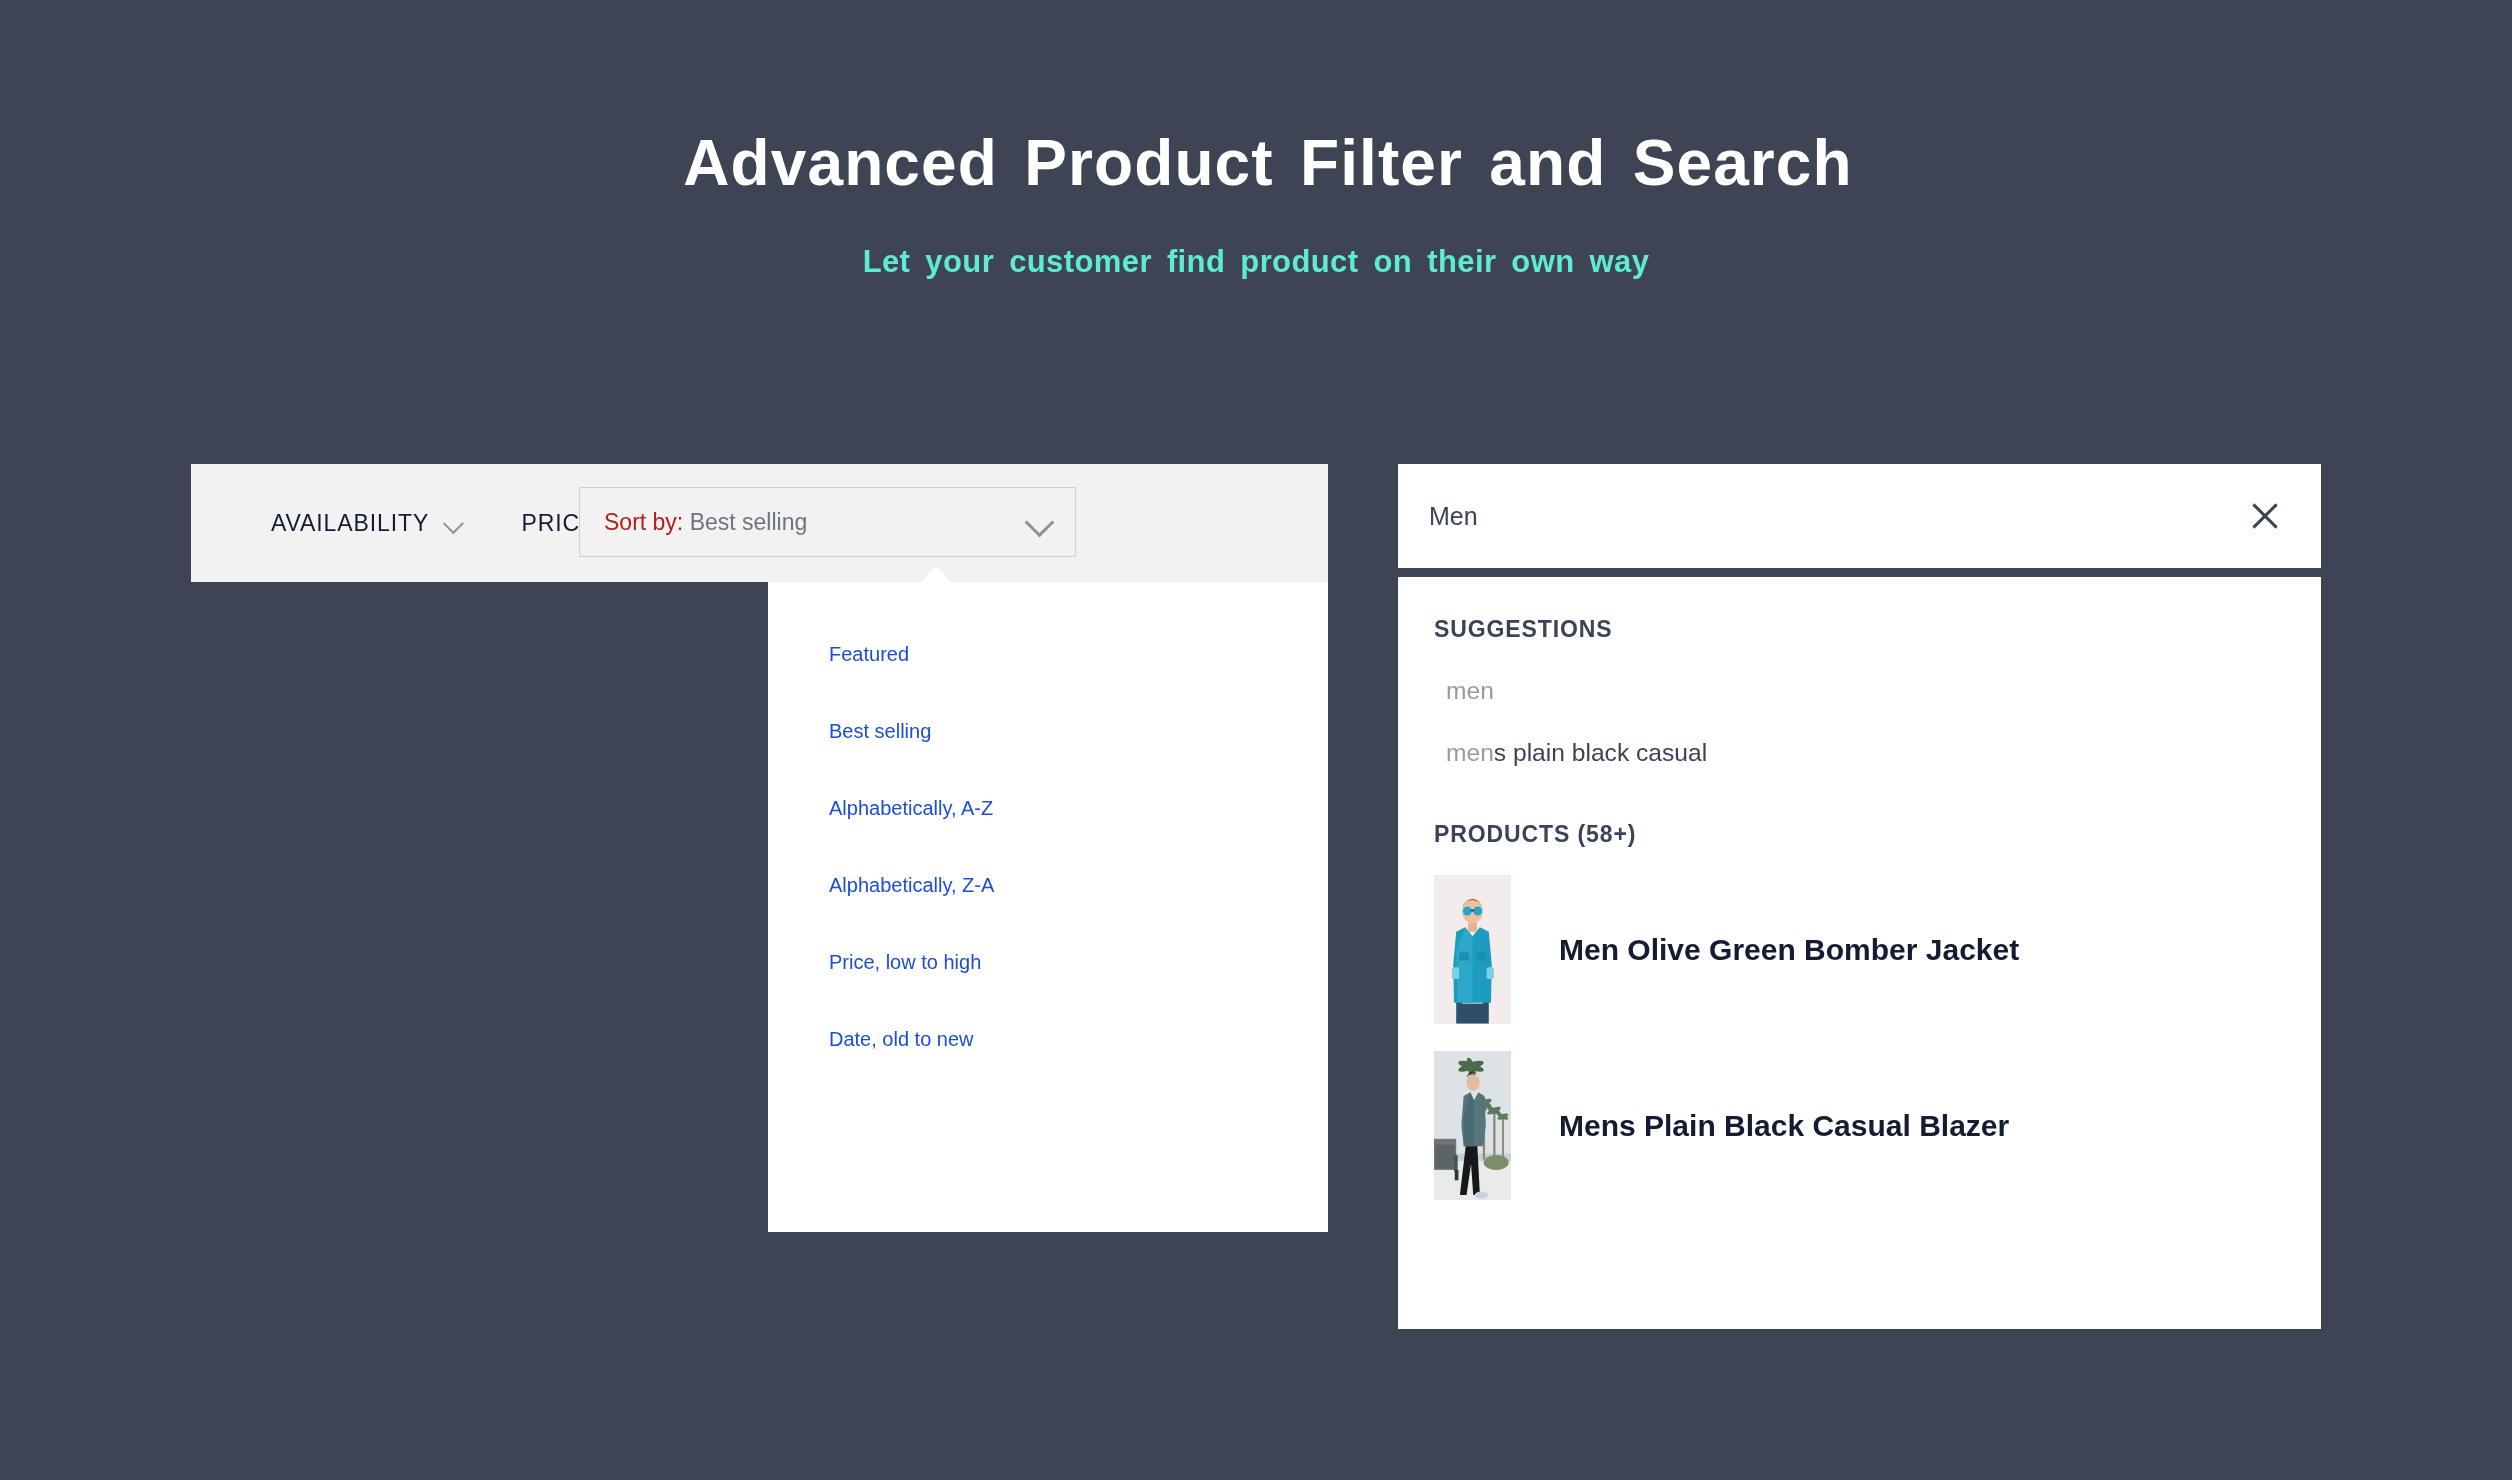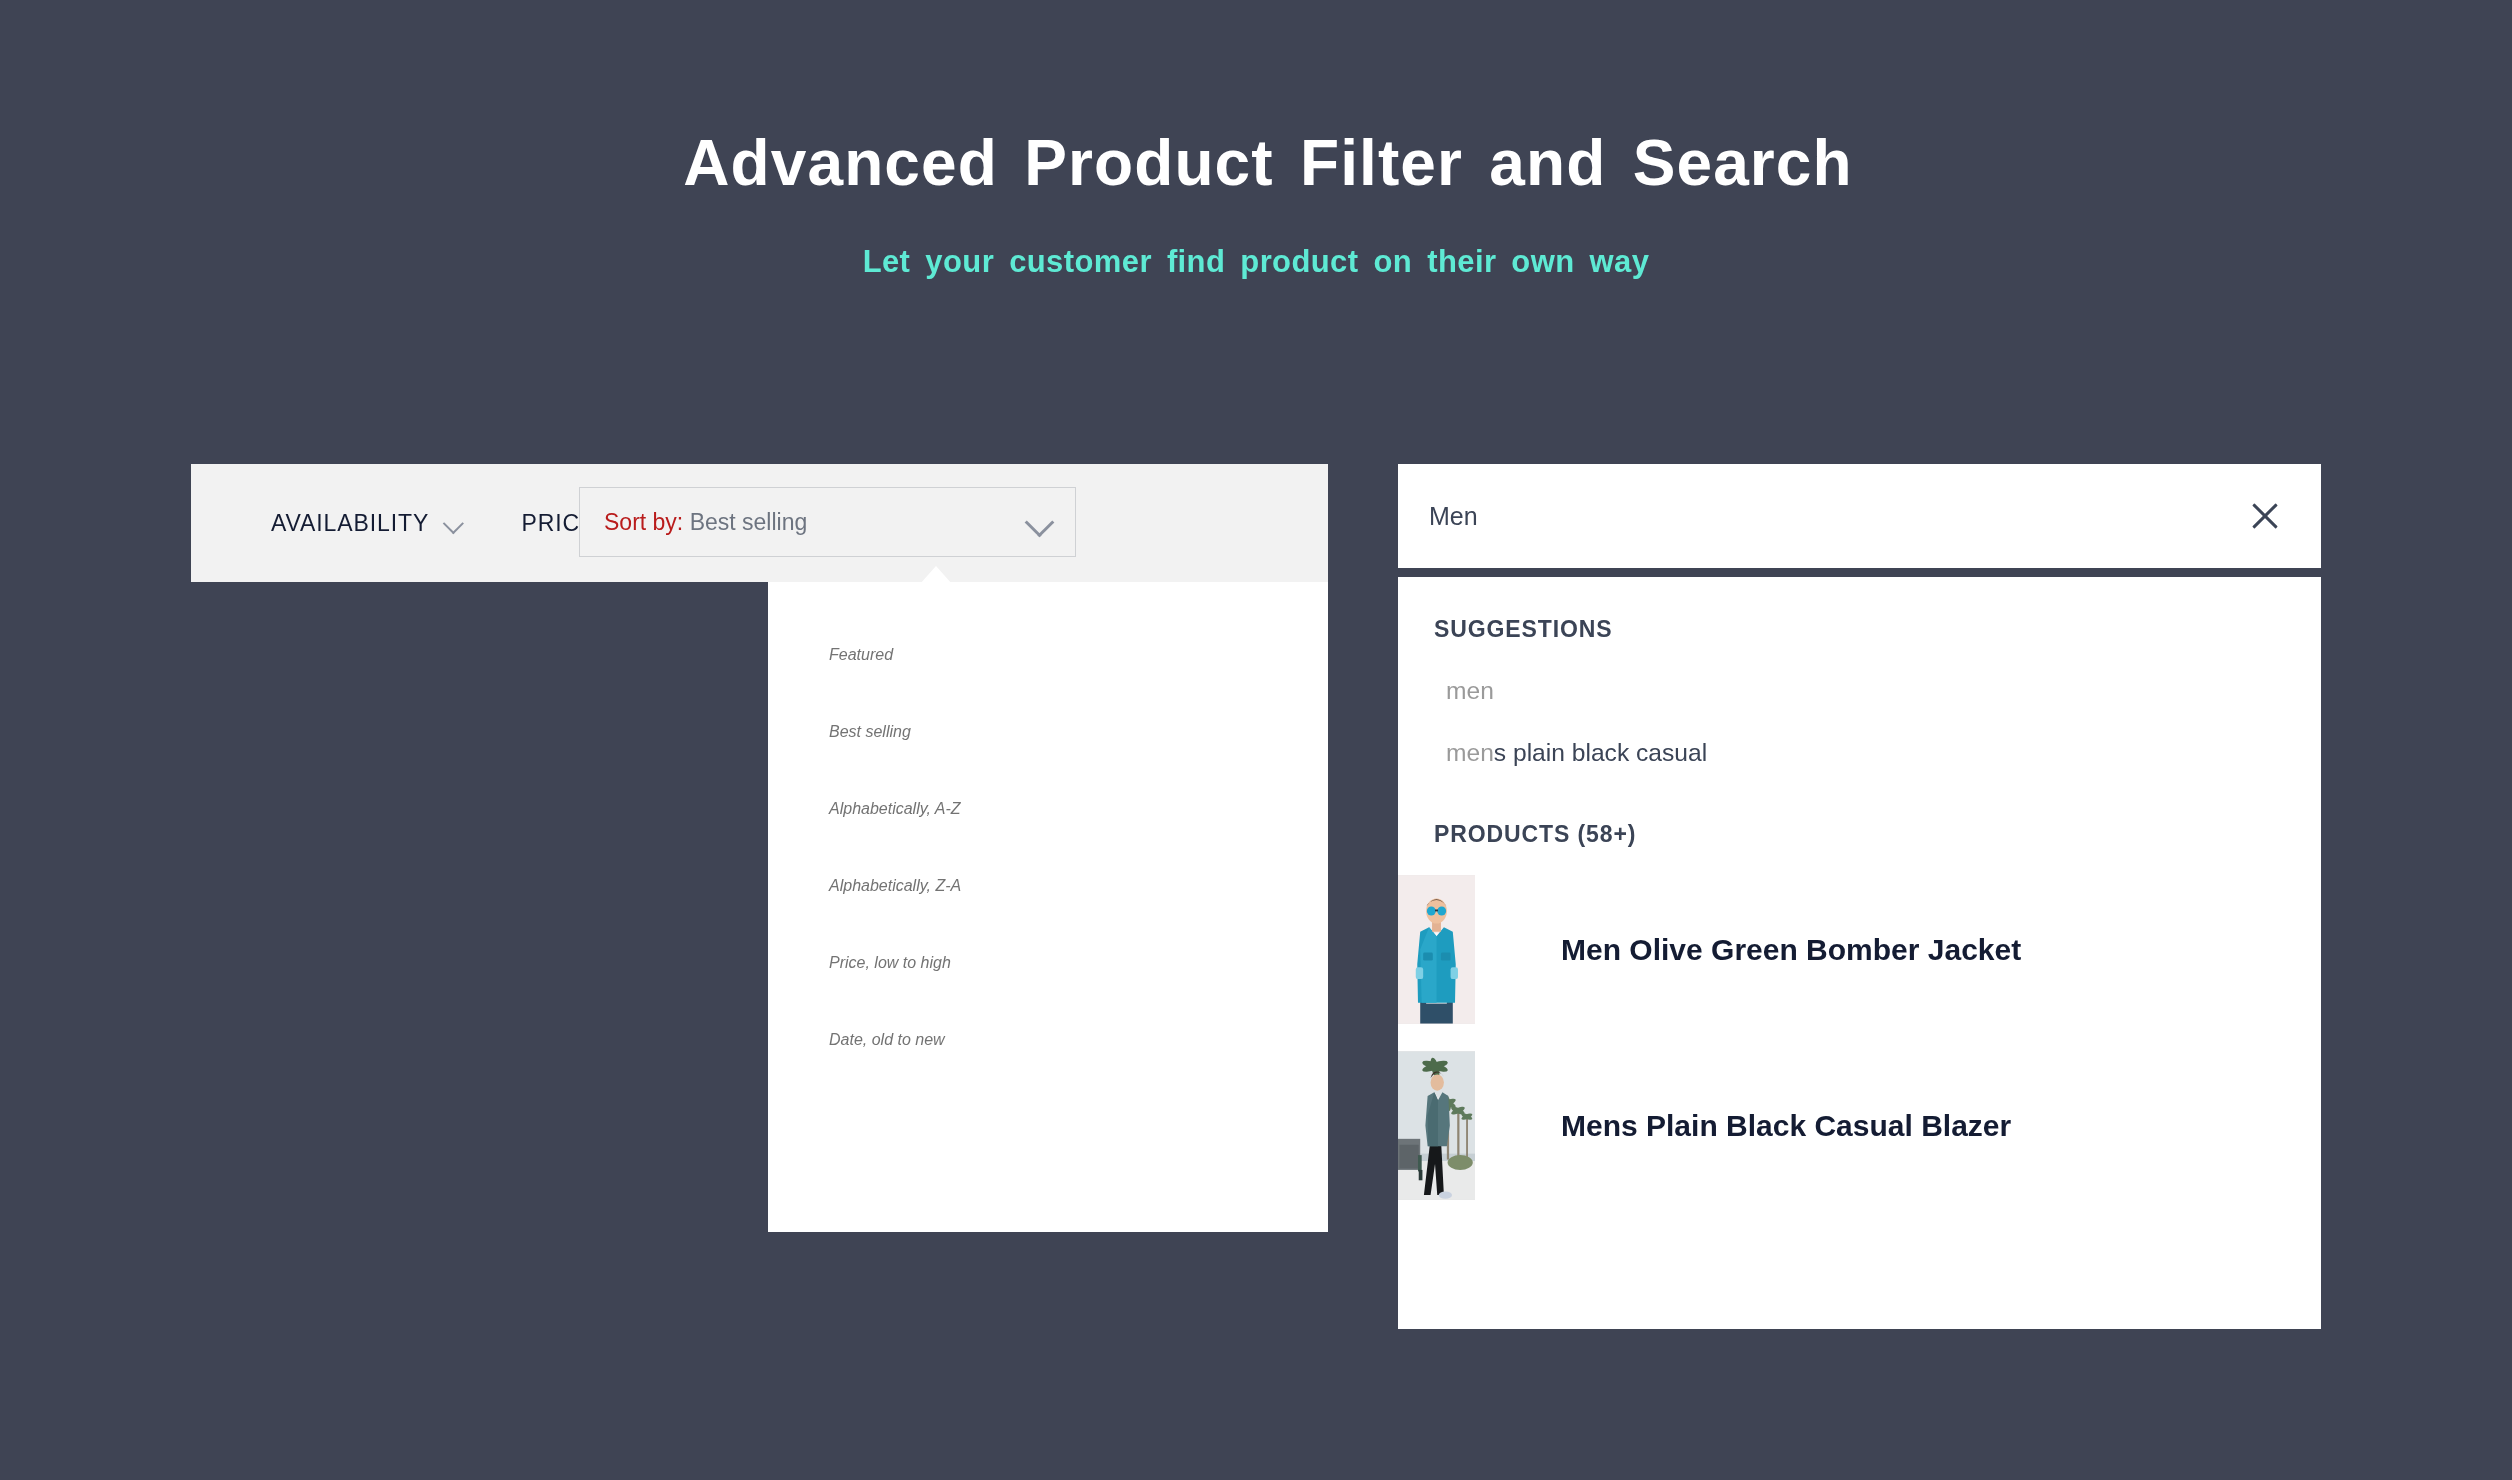--- a/index.html
+++ b/index.html
@@ -142,28 +142,27 @@
     top: 566px;
     width: 0;
     height: 0;
     border-left: 16.4px solid transparent;
     border-right: 16.4px solid transparent;
     border-bottom: 18px solid #ffffff;
     z-index: 6;
   }
 
   .sort-option {
-    font-size: 16px;
-    color: #737373;
+    font-size: 20px;
+    color: #1d4ed8;
     padding: 0 0 0 61px;
     height: 77px;
     line-height: 77px;
     cursor: pointer;
     white-space: nowrap;
-    font-style: italic;
   }
 
   
   .search-input-box {
     position: absolute;
     left: 1398px;
     top: 464px;
     width: 923px;
     height: 104px;
     background: #ffffff;
@@ -227,23 +226,23 @@
   }
   .suggestion .match { color: #9a9a9a; }
 
   .products-heading {
     margin-top: 54px;
   }
 
   .product-row {
     display: flex;
     align-items: center;
+    padding-left: 36px;
     margin-top: 27px;
     cursor: pointer;
-    gap: 38px;
   }
   .product-thumb {
     width: 77px;
     height: 149px;
     flex: 0 0 auto;
     overflow: hidden;
     background: #efeaea;
   }
   .product-thumb svg { display: block; }
   .product-title {

